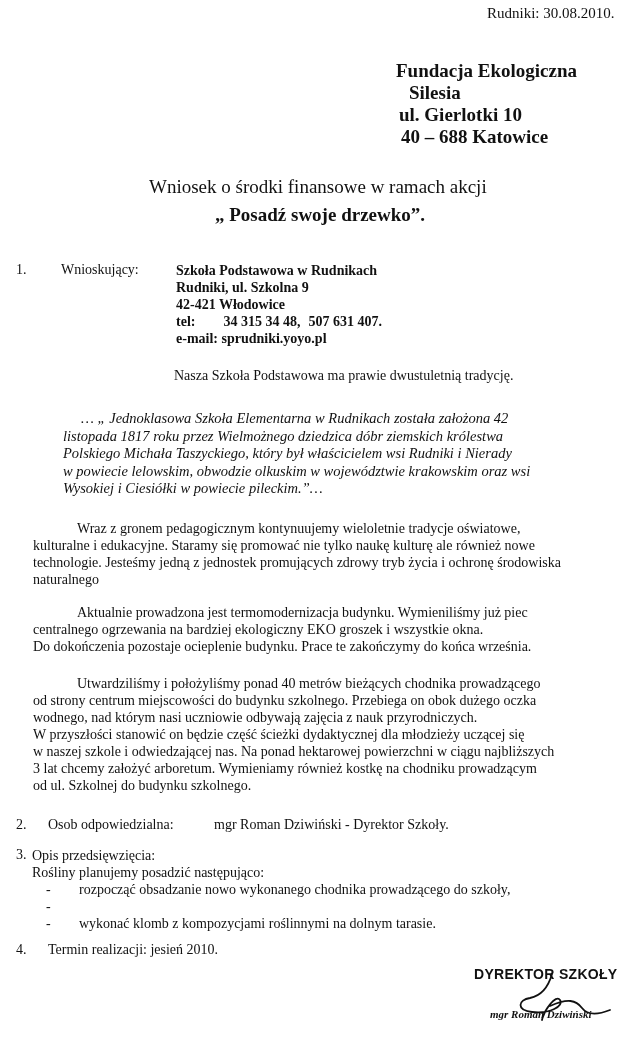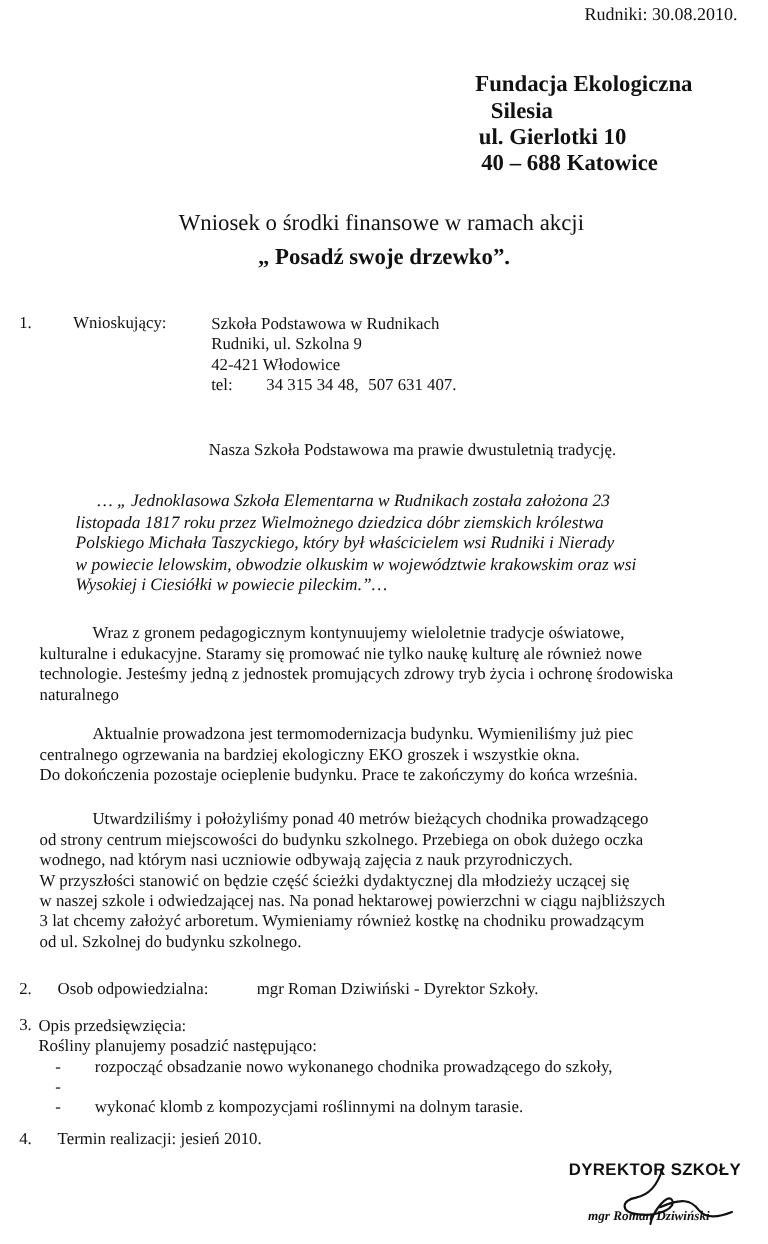--- a/index.html
+++ b/index.html
@@ -19,21 +19,21 @@
   #recipient .l2 { padding-left: 13px; }
   #recipient .l3 { padding-left: 3px; }
   #recipient .l4 { padding-left: 5px; }
 
   #title1 { left: 149px; top: 176px; font-size: 19px; }
   #title2 { left: 215px; top: 204px; font-size: 19px; font-weight: bold; }
   .num { position: absolute; font-size: 14px; }
 
   #s1-num { left: 16px; top: 262px; }
   #s1-label { left: 61px; top: 262px; font-size: 14px; }
-  #s1-addr { left: 176px; top: 262px; font-size: 14px; line-height: 17px; }
+  #s1-addr { left: 176px; top: 262px; font-size: 14px; line-height: 17px; font-weight: bold; }
   #s1-addr div { white-space: nowrap; }
   .tel-gap { display: inline-block; width: 28px; }
   .tel-sep { display: inline-block; width: 8px; }
 
   #intro { left: 174px; top: 368px; font-size: 14px; }
 
   #quote { left: 63px; top: 410px; width: 570px; font-size: 14.5px; line-height: 17.5px; font-style: italic; }
   #quote div { white-space: nowrap; }
 
   .para { position: absolute; left: 33px; width: 600px; font-size: 14px; line-height: 17px; }
@@ -79,26 +79,27 @@
 
   <div id="s1-num" class="num">1.</div>
   <div id="s1-label" class="abs">Wnioskujący:</div>
   <div id="s1-addr" class="abs">
     <div>Szkoła Podstawowa w Rudnikach</div>
     <div>Rudniki, ul. Szkolna 9</div>
     <div>42-421 Włodowice</div>
     <div>
       <span>tel:</span><span class="tel-gap"></span><span>34 315 34 48,</span><span class="tel-sep"></span><span>507 631 407.</span>
     </div>
+    <div>e-mail: sprudniki.yoyo.pl</div>
   </div>
 
   <div id="intro" class="abs">Nasza Szkoła Podstawowa ma prawie dwustuletnią tradycję.</div>
 
   <div id="quote" class="abs">
-    <div style="padding-left:18px">… „ Jednoklasowa Szkoła Elementarna w Rudnikach została założona 23</div>
+    <div style="padding-left:18px">… „ Jednoklasowa Szkoła Elementarna w Rudnikach została założona 42</div>
     <div>listopada 1817 roku przez Wielmożnego dziedzica dóbr ziemskich królestwa</div>
     <div>Polskiego Michała Taszyckiego, który był właścicielem wsi Rudniki i Nierady</div>
     <div> w powiecie lelowskim, obwodzie olkuskim w województwie krakowskim oraz wsi</div>
     <div>Wysokiej i Ciesiółki w powiecie pileckim.”…</div>
   </div>
 
   <div id="p1" class="para">
     <div class="indent">Wraz z gronem pedagogicznym  kontynuujemy wieloletnie tradycje oświatowe,</div>
     <div>kulturalne i edukacyjne. Staramy się promować nie tylko naukę kulturę ale również nowe</div>
     <div>technologie. Jesteśmy jedną z jednostek promujących zdrowy tryb życia i ochronę środowiska</div>

